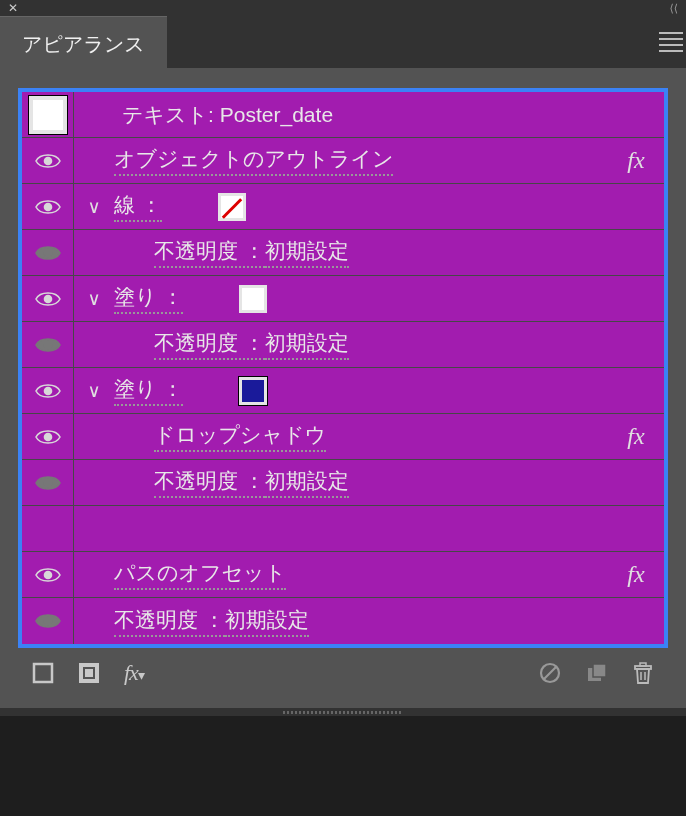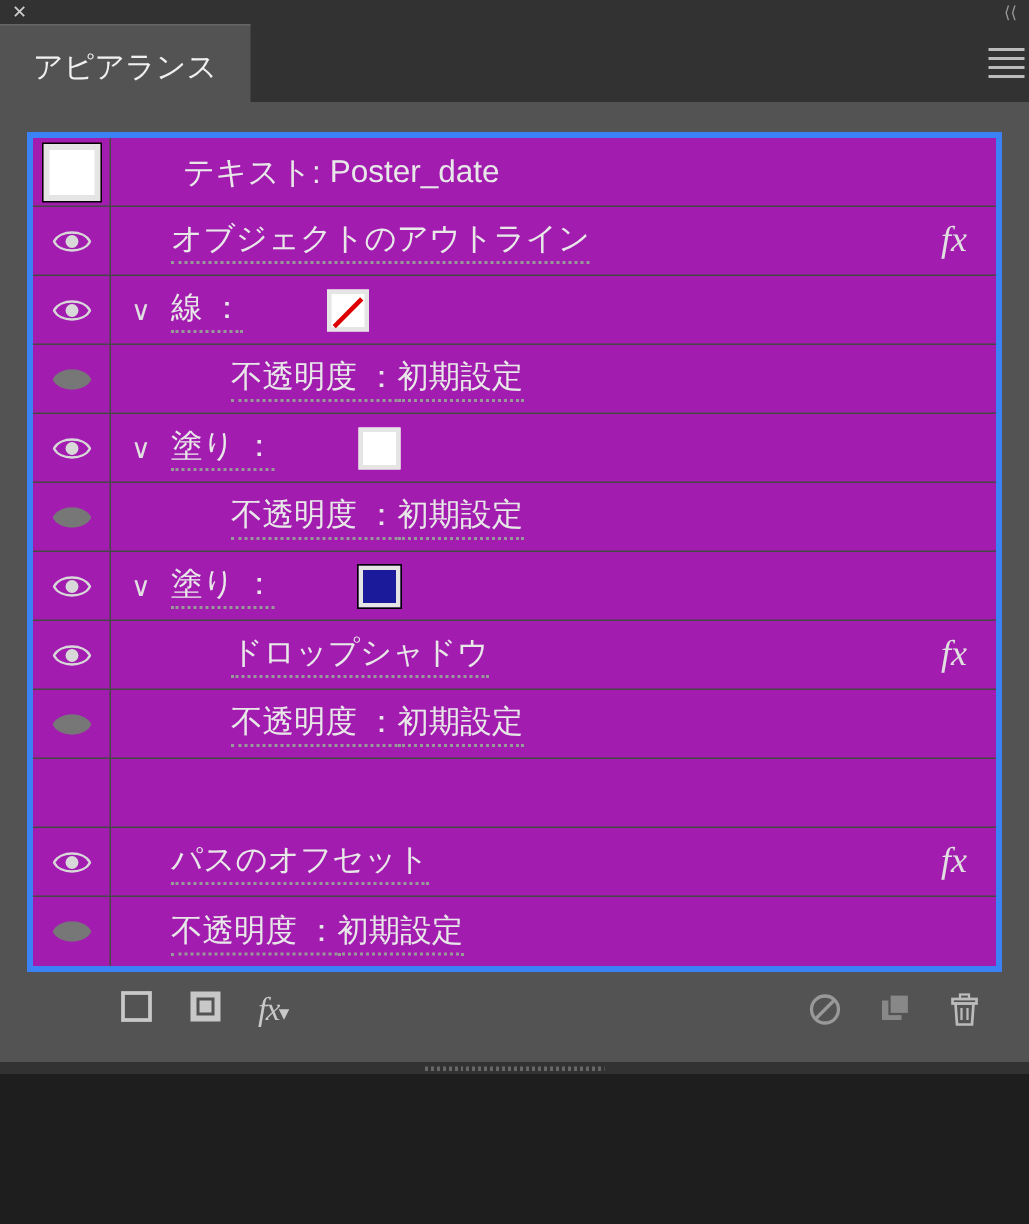--- a/index.html
+++ b/index.html
@@ -164,22 +164,22 @@
   .first-row .cell-label { font-weight: 500; padding-left: 8px;}
   .footer {
     height: 50px;
     display: flex;
     align-items: center;
     padding: 0 14px;
     justify-content: space-between;
   }
   .footer-left, .footer-right {
     display: flex;
+    align-items: center;
     gap: 24px;
-    margin-left: 48px;
   }
   .icon-btn {
     cursor: pointer;
     display: inline-flex;
   }
   .icon-btn svg { display: block; }
   .fx-label {
     color: #c8c8c8;
     font-style: italic;
     font-size: 22px;

